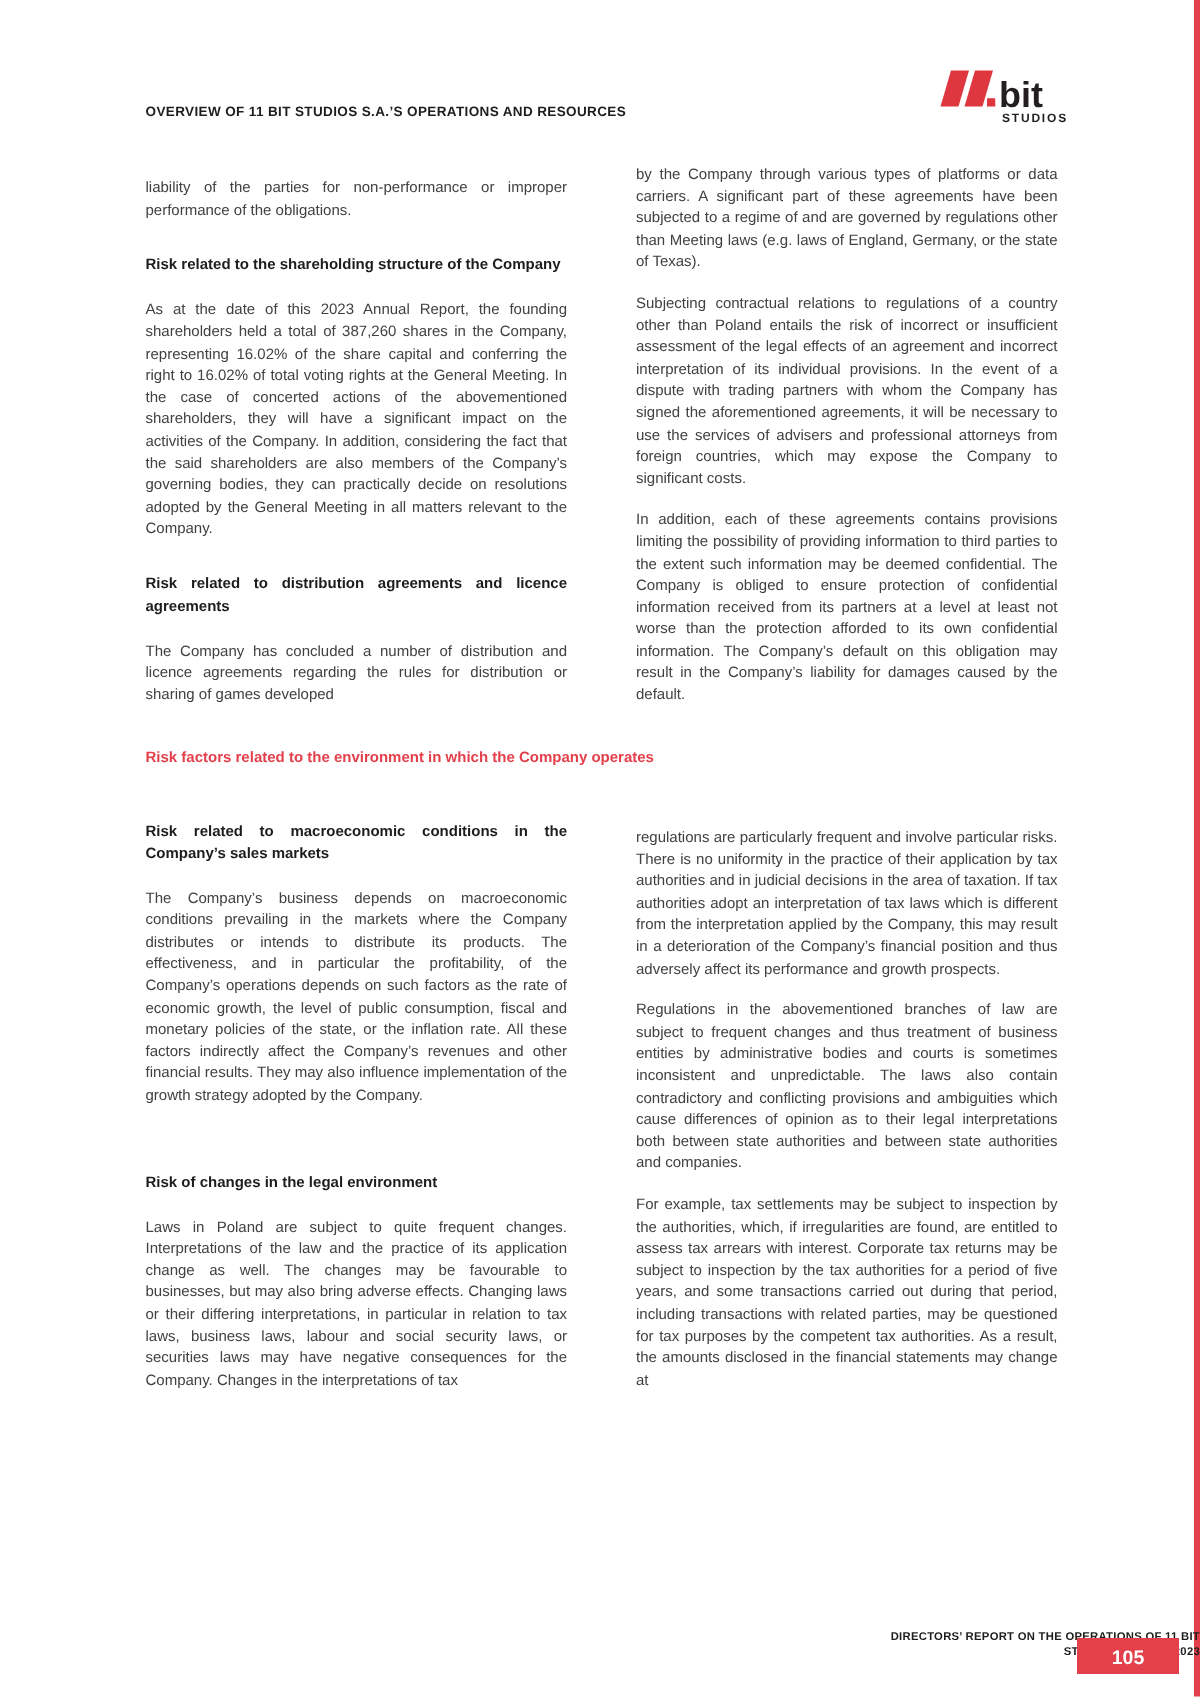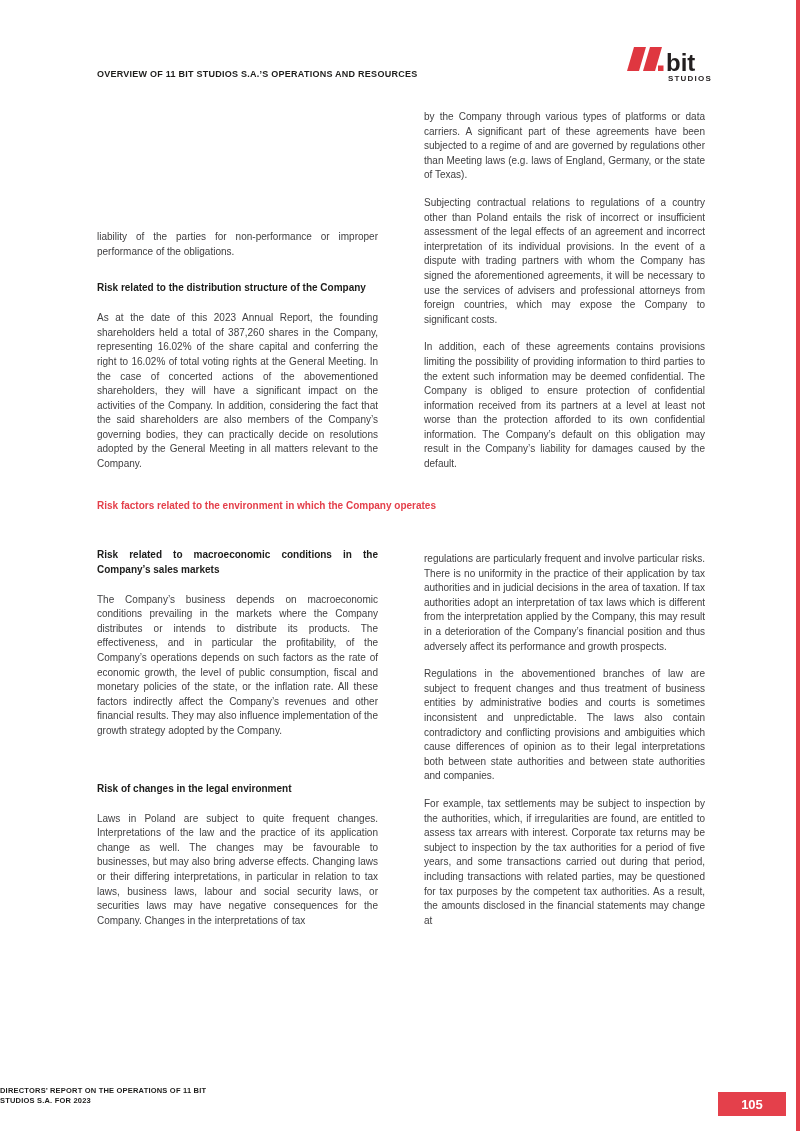--- a/index.html
+++ b/index.html
@@ -37,21 +37,21 @@
     color: var(--ink); margin: 21px 0 16px; text-align: justify;
   }
   h3.first { margin-top: 16px; }
   h3.gap-top { margin-top: 42px; }
   h2.red-heading {
     font-size: 10px; line-height: 14px; font-weight: bold;
     color: var(--accent); margin: 14px 0 18px;
   }
   .footer-text {
     position: absolute; top: 1086px; left: 0; width: 800px;
-    text-align: left; font-size: 7.5px; font-weight: bold;
+    text-align: right; font-size: 7.5px; font-weight: bold;
     color: var(--ink); line-height: 10px; letter-spacing: 0.2px;
   }
   .page-number {
     position: absolute; top: 1092px; right: 14px;
     width: 68px; height: 24px; background: var(--accent);
     color: #ffffff; font-size: 13px; font-weight: bold;
     display: flex; align-items: center; justify-content: center;
   }
 </style>
 </head>
@@ -73,22 +73,24 @@
       <text x="42" y="31" font-size="24" font-weight="bold" fill="#231f20">bit</text>
       <text x="44" y="41" font-size="8" font-weight="bold" letter-spacing="1.2" fill="#231f20">STUDIOS</text>
     </svg>
   </div>
 
   <div class="content">
 
     <div class="cols">
       <div class="col">
         <p class="body">liability of the parties for non-performance or improper performance of the obligations.</p>
-        <h3 class="sub">Risk related to the distribution structure of the Company</h3>
+        <h3 class="sub">Risk related to the shareholding structure of the Company</h3>
         <p class="body">As at the date of this 2023 Annual Report, the founding shareholders held a total of 387,260 shares in the Company, representing 16.02% of the share capital and conferring the right to 16.02% of total voting rights at the General Meeting. In the case of concerted actions of the abovementioned shareholders, they will have a significant impact on the activities of the Company. In addition, considering the fact that the said shareholders are also members of the Company’s governing bodies, they can practically decide on resolutions adopted by the General Meeting in all matters relevant to the Company.</p>
+        <h3 class="sub">Risk related to distribution agreements and licence agreements</h3>
+        <p class="body">The Company has concluded a number of distribution and licence agreements regarding the rules for distribution or sharing of games developed</p>
       </div>
       <div class="col">
         <p class="body">by the Company through various types of platforms or data carriers. A significant part of these agreements have been subjected to a regime of and are governed by regulations other than Meeting laws (e.g. laws of England, Germany, or the state of Texas).</p>
         <p class="body">Subjecting contractual relations to regulations of a country other than Poland entails the risk of incorrect or insufficient assessment of the legal effects of an agreement and incorrect interpretation of its individual provisions. In the event of a dispute with trading partners with whom the Company has signed the aforementioned agreements, it will be necessary to use the services of advisers and professional attorneys from foreign countries, which may expose the Company to significant costs.</p>
         <p class="body">In addition, each of these agreements contains provisions limiting the possibility of providing information to third parties to the extent such information may be deemed confidential. The Company is obliged to ensure protection of confidential information received from its partners at a level at least not worse than the protection afforded to its own confidential information. The Company’s default on this obligation may result in the Company’s liability for damages caused by the default.</p>
       </div>
     </div>
 
     <h2 class="red-heading">Risk factors related to the environment in which the Company operates</h2>
 

